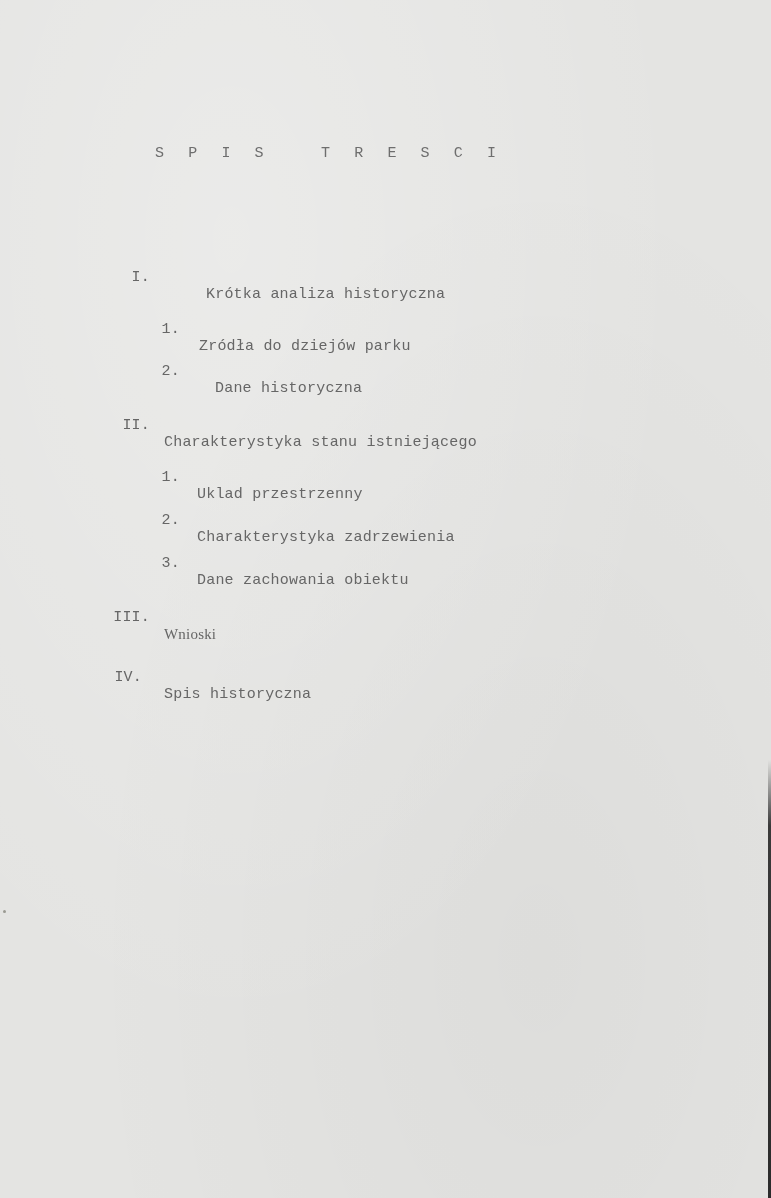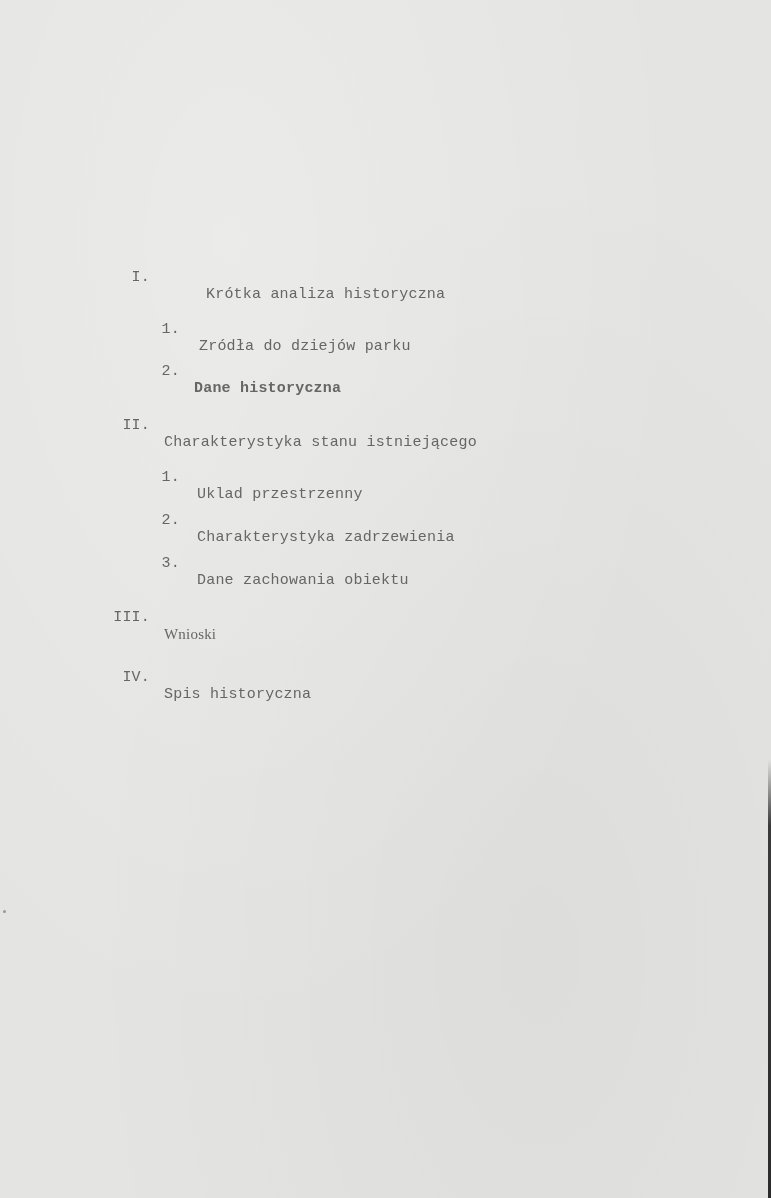--- a/index.html
+++ b/index.html
@@ -63,34 +63,35 @@
       background: #7a7a70;
       border-radius: 50%;
       opacity: 0.7;
     }
   </style>
 </head>
 <body>
 
 <div class="page">
 
+  <div class="title">S P I S   T R E S C I</div>
 
   <div class="line" style="top:252px;left:0;">
     <span class="num" style="left:118px;width:32px;">I.</span>
     <span class="txt" style="left:164px;margin-left:42px;">Krótka analiza historyczna</span>
   </div>
 
   <div class="line" style="top:304px;left:0;">
     <span class="num" style="left:150px;width:30px;">1.</span>
     <span class="txt" style="left:199px;">Zródła do dziejów parku</span>
   </div>
 
   <div class="line" style="top:346px;left:0;">
     <span class="num" style="left:150px;width:30px;">2.</span>
-    <span class="txt" style="left:194px;font-weight:bold;">Dane historyczna</span>
+    <span class="txt" style="left:215px;">Dane historyczna</span>
   </div>
 
   <div class="line" style="top:400px;left:0;">
     <span class="num" style="left:112px;width:38px;">II.</span>
     <span class="txt" style="left:164px;">Charakterystyka stanu istniejącego</span>
   </div>
 
   <div class="line" style="top:452px;left:0;">
     <span class="num" style="left:150px;width:30px;">1.</span>
     <span class="txt" style="left:197px;font-family:Liberation Mono, monospace;">Uklad przestrzenny</span>
@@ -105,19 +106,19 @@
     <span class="num" style="left:150px;width:30px;">3.</span>
     <span class="txt" style="left:197px;">Dane zachowania obiektu</span>
   </div>
 
   <div class="line" style="top:592px;left:0;">
     <span class="num" style="left:106px;width:44px;">III.</span>
     <span class="txt" style="left:164px;font-family:Liberation Serif, serif;">Wnioski</span>
   </div>
 
   <div class="line" style="top:652px;left:0;">
-    <span class="num" style="left:114px;width:36px;">IV.</span>
+    <span class="num" style="left:106px;width:36px;">IV.</span>
     <span class="txt" style="left:164px;">Spis historyczna</span>
   </div>
 
   <div class="speck"></div>
   <div class="edge"></div>
 </div>
 
 </body></html>

